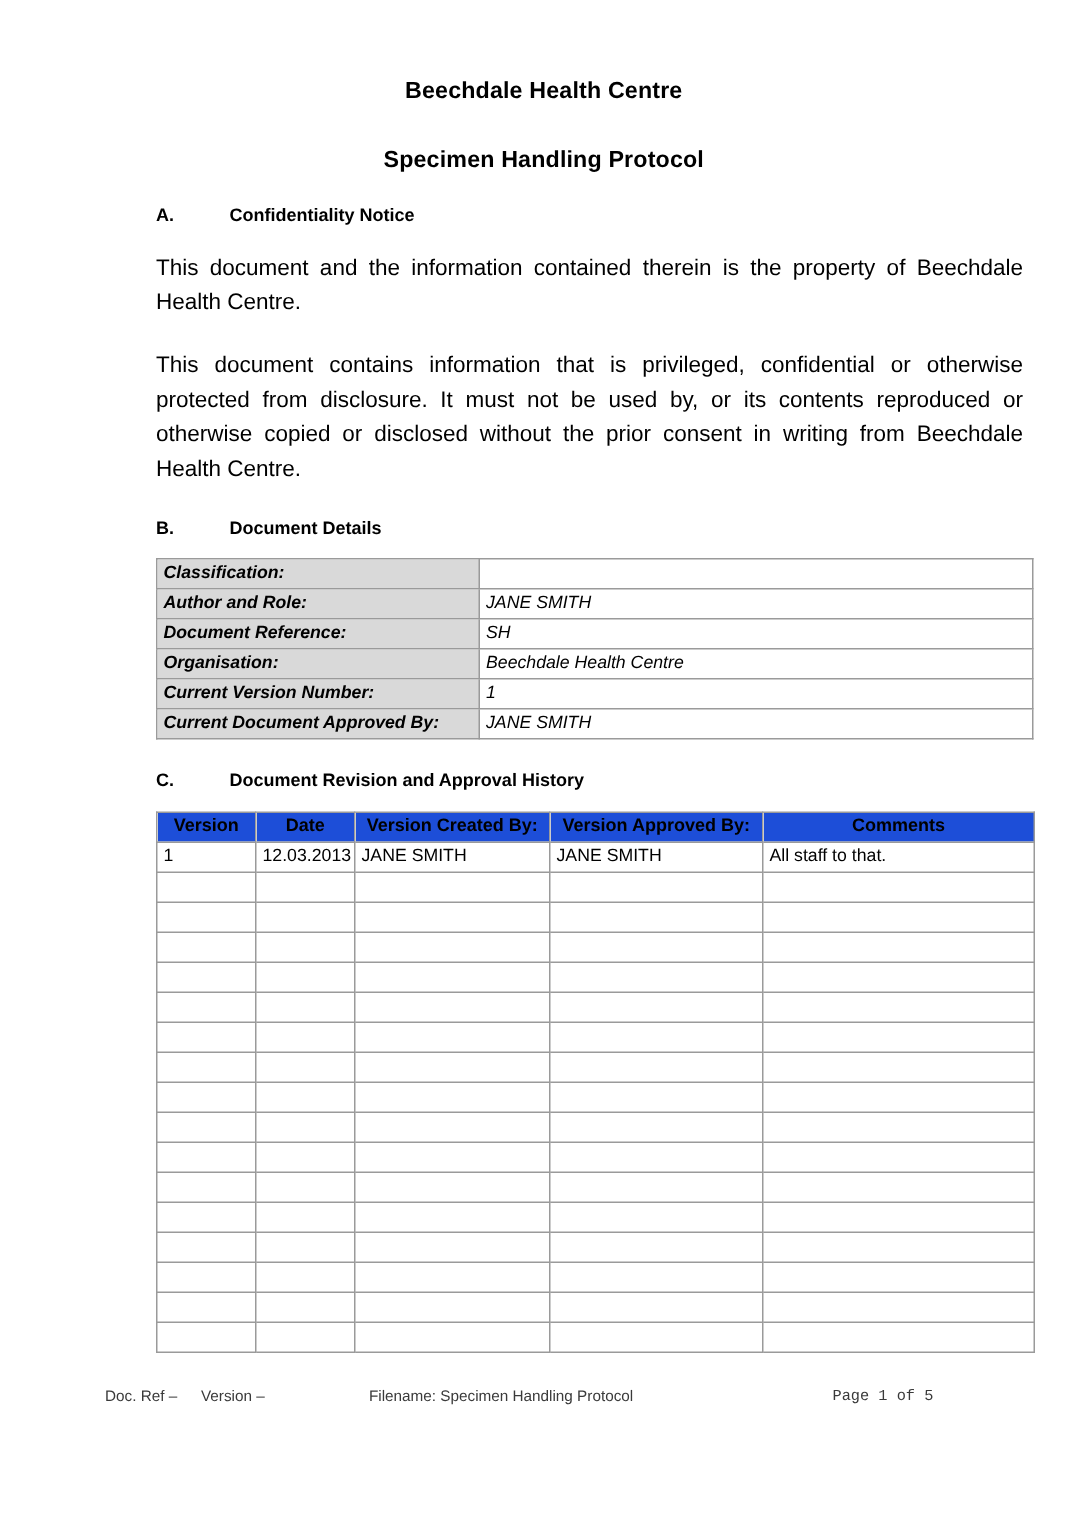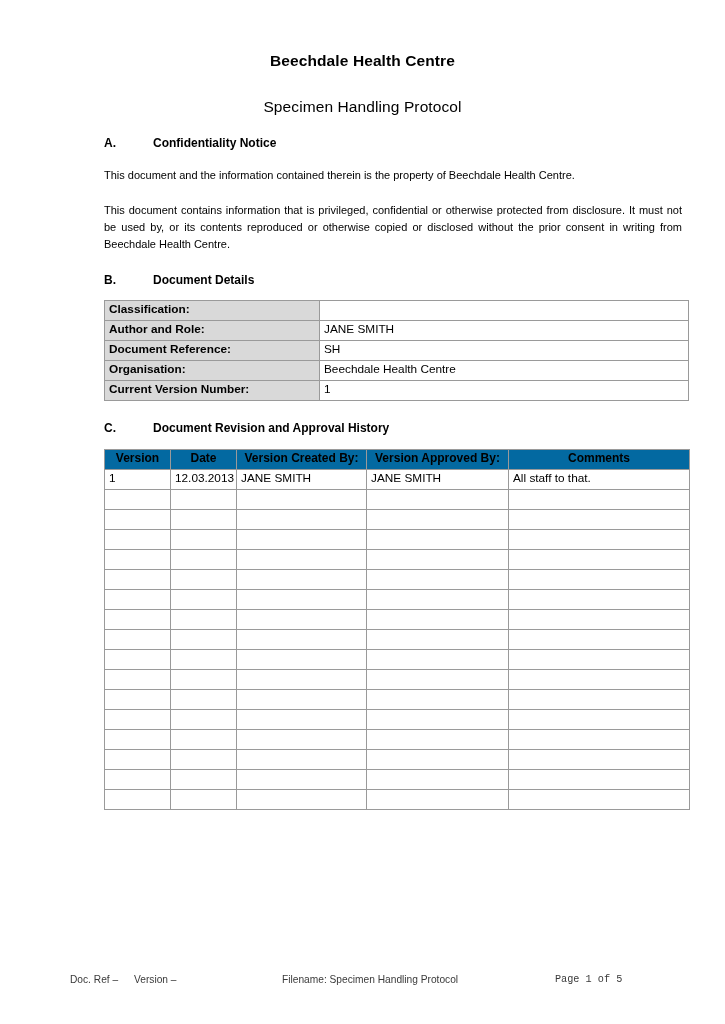--- a/index.html
+++ b/index.html
@@ -27,21 +27,21 @@
     text-align: center;
     font-weight: bold;
     font-size: 15.5px;
     letter-spacing: 0.1px;
     margin: 0;
     padding-top: 52px;
     line-height: 1.2;
   }
   .doc-subtitle {
     text-align: center;
-    font-weight: normal;
+    font-weight: bold;
     font-size: 15.5px;
     letter-spacing: 0.1px;
     margin: 0;
     padding-top: 27px;
     line-height: 1.2;
   }
   .section-title {
     font-weight: bold;
     font-size: 13.5px;
     text-decoration: underline;
@@ -53,21 +53,21 @@
     font-size: 12px;
     margin: 0;
     padding-top: 20px;
     display: flex;
   }
   .lettered-heading .letter {
     width: 49px;
     flex: 0 0 49px;
   }
   .body-par {
-    font-size: 11px;
+    font-size: 15px;
     line-height: 1.55;
     text-align: justify;
     margin: 0;
     padding-top: 17px;
     width: 578px;
   }
   .par-gap { padding-top: 18px; }
 
   table {
     border-collapse: collapse;
@@ -90,49 +90,49 @@
   .details-table {
     margin-top: 13px;
   }
   .details-table .lbl {
     background: #d9d9d9;
     font-weight: bold;
     width: 215px;
   }
   .details-table td {
     height: 16px;
+    font-style: italic;
   }
 
   
   .revision-table {
     margin-top: 14px;
   }
   .revision-table th {
-    background: #0369a1;
+    background: #1d4ed8;
     font-weight: bold;
     text-align: center;
     height: 16px;
     font-size: 12px;
   }
   .revision-table td { height: 16px; }
   .col-version  { width: 66px; }
   .col-date     { width: 66px; }
   .col-created  { width: 130px; }
   .col-approved { width: 142px; }
   .col-comments { width: 181px; }
 
   .footer {
     position: absolute;
     left: 70px;
-    top: 974px;
+    top: 926px;
     width: 585px;
     font-size: 10.2px;
     color: #3a3a3a;
     display: flex;
-    gap: 36px;
   }
   .footer .f-left   { width: 176px; display: flex; }
   .footer .f-left .f-docref { width: 64px; }
   .footer .f-center { flex: 1; }
   .footer .f-right  { width: 100px; text-align: left; font-family: Liberation Mono, monospace; }
 </style>
 </head>
 <body>
 
 <div class="page">
@@ -172,20 +172,24 @@
           <td class="lbl">Document Reference:</td>
           <td>SH</td>
         </tr>
         <tr>
           <td class="lbl">Organisation:</td>
           <td>Beechdale Health Centre</td>
         </tr>
         <tr>
           <td class="lbl">Current Version Number:</td>
           <td>1</td>
+        </tr>
+        <tr>
+          <td class="lbl">Current Document Approved By:</td>
+          <td>JANE SMITH</td>
         </tr>
       </tbody>
   </table>
 
   <div class="lettered-heading">
     <span class="letter">C.</span>
     <span>Document Revision and Approval History</span>
   </div>
 
   <table class="revision-table">

